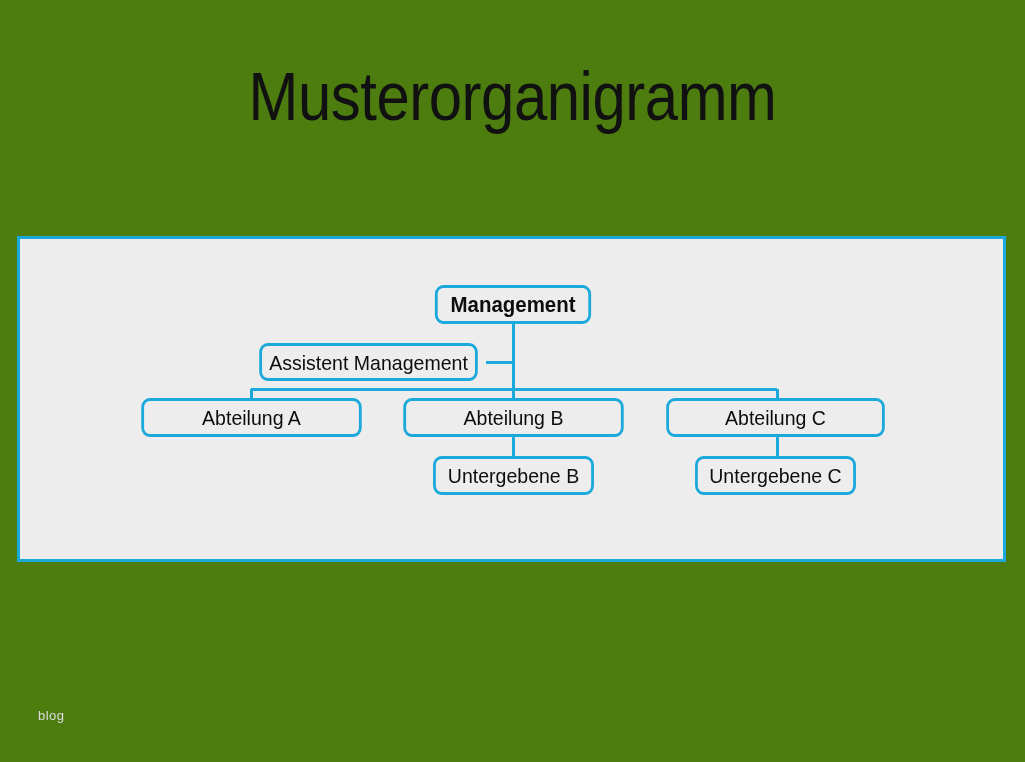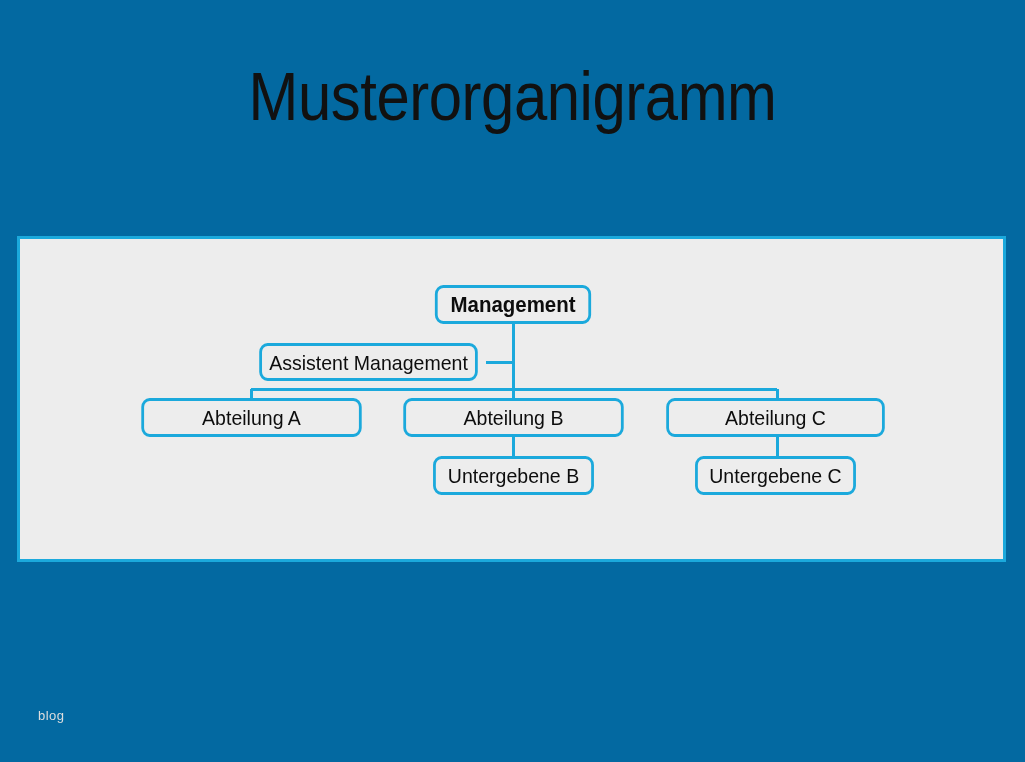--- a/index.html
+++ b/index.html
@@ -12,21 +12,21 @@
     background: #f4f4f4;
     font-family: "Liberation Sans", sans-serif;
     overflow: hidden;
     position: relative;
   }
   #page {
     position: absolute;
     left: 0; top: 0;
     width: 1025px;
     height: 762px;
-    background: #0369a1;
+    background: #4d7c0f;
   }
 
   
   .title {
     position: absolute;
     left: 0;
     top: 52px;
     width: 1025px;
     text-align: center;
     font-family: "Liberation Sans", sans-serif;

